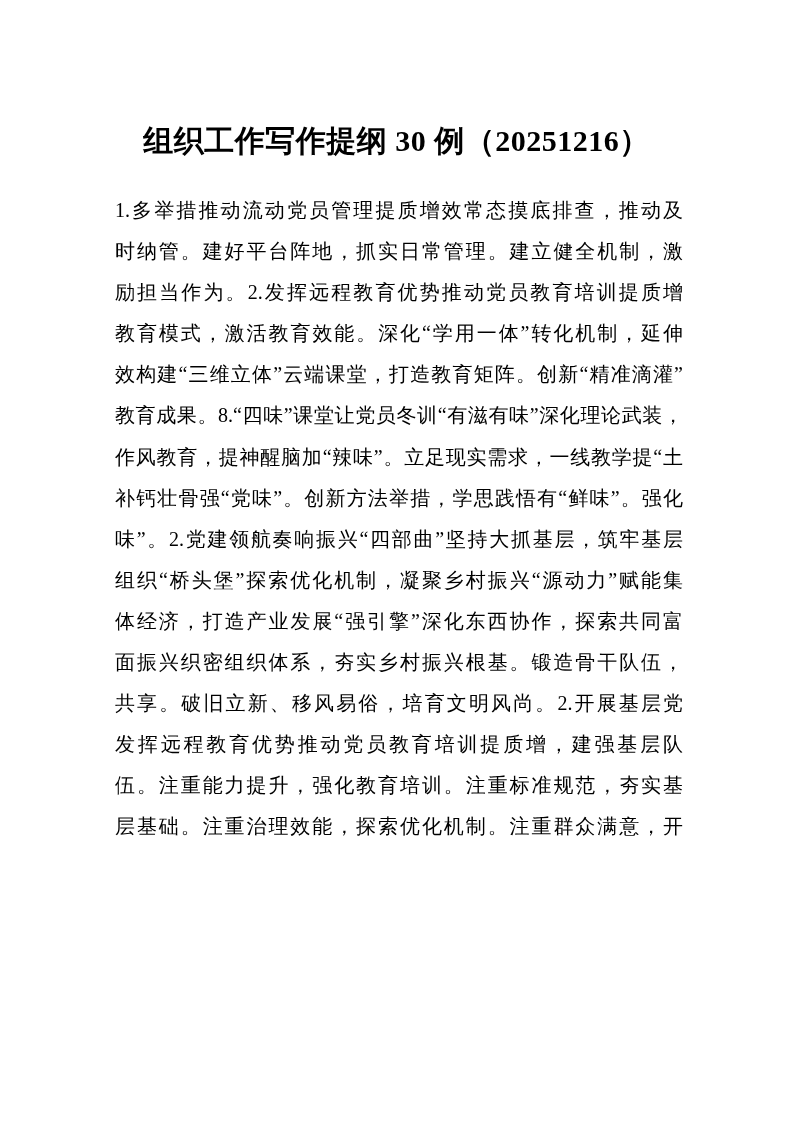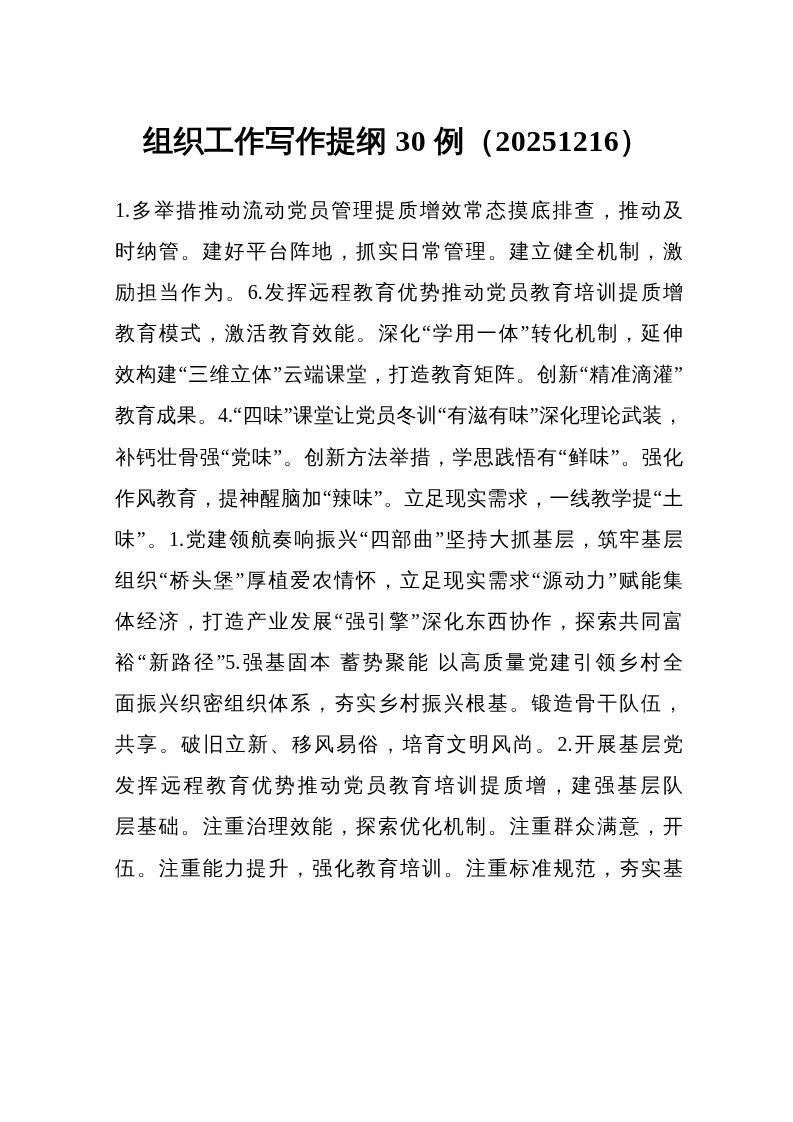--- a/index.html
+++ b/index.html
@@ -39,29 +39,28 @@
   }
 </style>
 </head>
 <body>
 
 <div class="page">
   <h1 class="doc-title">组织工作写作提纲 30 例（20251216）</h1>
   <div class="doc-body">
       <div class="body-line">1.多举措推动流动党员管理提质增效常态摸底排查，推动及</div>
       <div class="body-line">时纳管。建好平台阵地，抓实日常管理。建立健全机制，激</div>
-      <div class="body-line">励担当作为。6.发挥远程教育优势推动党员教育培训提质增</div>
+      <div class="body-line">励担当作为。2.发挥远程教育优势推动党员教育培训提质增</div>
       <div class="body-line">教育模式，激活教育效能。深化“学用一体”转化机制，延伸</div>
       <div class="body-line">效构建“三维立体”云端课堂，打造教育矩阵。创新“精准滴灌”</div>
-      <div class="body-line">教育成果。4.“四味”课堂让党员冬训“有滋有味”深化理论武装，</div>
+      <div class="body-line">教育成果。8.“四味”课堂让党员冬训“有滋有味”深化理论武装，</div>
+      <div class="body-line">作风教育，提神醒脑加“辣味”。立足现实需求，一线教学提“土</div>
       <div class="body-line">补钙壮骨强“党味”。创新方法举措，学思践悟有“鲜味”。强化</div>
-      <div class="body-line">作风教育，提神醒脑加“辣味”。立足现实需求，一线教学提“土</div>
-      <div class="body-line">味”。1.党建领航奏响振兴“四部曲”坚持大抓基层，筑牢基层</div>
-      <div class="body-line">组织“桥头堡”厚植爱农情怀，立足现实需求“源动力”赋能集</div>
+      <div class="body-line">味”。2.党建领航奏响振兴“四部曲”坚持大抓基层，筑牢基层</div>
+      <div class="body-line">组织“桥头堡”探索优化机制，凝聚乡村振兴“源动力”赋能集</div>
       <div class="body-line">体经济，打造产业发展“强引擎”深化东西协作，探索共同富</div>
-      <div class="body-line">裕“新路径”5.强基固本 蓄势聚能 以高质量党建引领乡村全</div>
       <div class="body-line">面振兴织密组织体系，夯实乡村振兴根基。锻造骨干队伍，</div>
       <div class="body-line">共享。破旧立新、移风易俗，培育文明风尚。2.开展基层党</div>
       <div class="body-line">发挥远程教育优势推动党员教育培训提质增，建强基层队</div>
+      <div class="body-line">伍。注重能力提升，强化教育培训。注重标准规范，夯实基</div>
       <div class="body-line">层基础。注重治理效能，探索优化机制。注重群众满意，开</div>
-      <div class="body-line">伍。注重能力提升，强化教育培训。注重标准规范，夯实基</div>
     </div>
 </div>
 
 </body></html>

